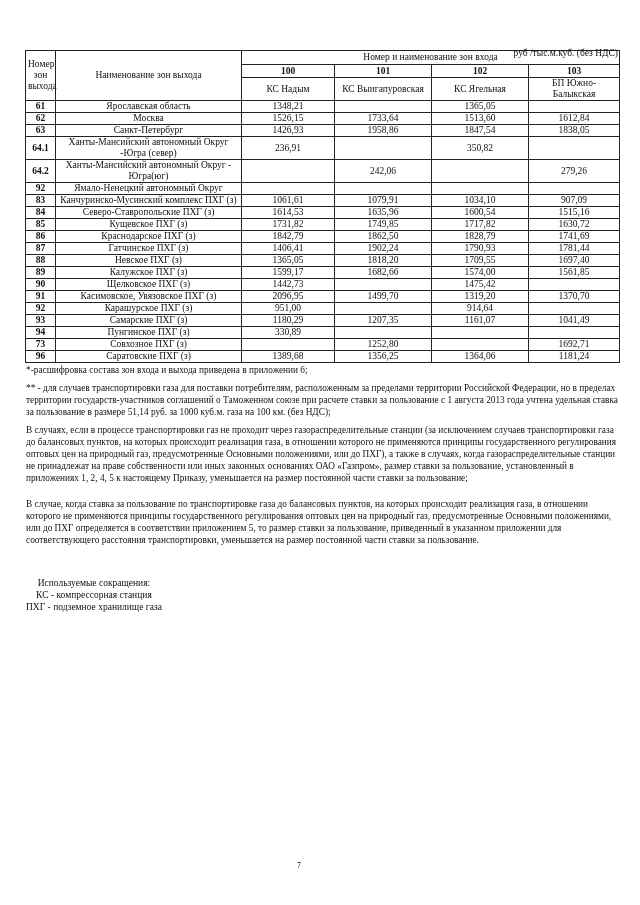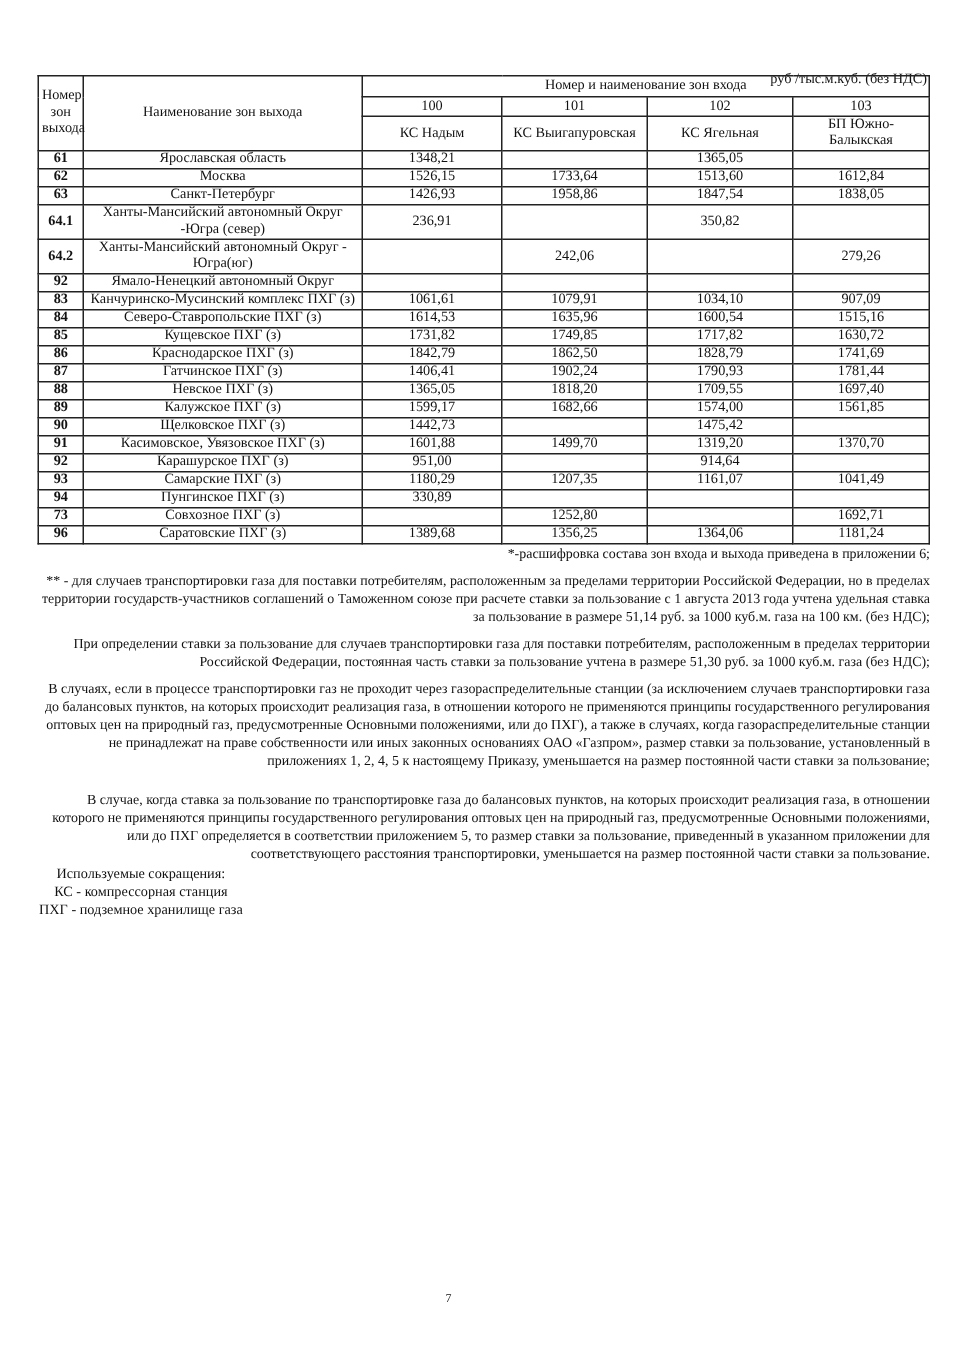--- a/index.html
+++ b/index.html
@@ -3,30 +3,30 @@
 <meta charset="utf-8">
 <style>
   html, body { margin: 0; padding: 0; background: #ffffff; }
   body { width: 640px; height: 905px; position: relative; overflow: hidden;
          font-family: "Liberation Serif", "DejaVu Serif", serif; color: #111; }
   .units { position: absolute; top: 48px; right: 22px; font-size: 9.5px; }
   table.tariff { position: absolute; left: 25px; top: 50px; width: 508px;
                  border-collapse: collapse; font-size: 9.5px; table-layout: fixed; }
   table.tariff td, table.tariff th { border: 1px solid #222; padding: 0 2px;
                  text-align: center; vertical-align: middle; font-weight: normal; line-height: 11px; }
-  table.tariff th.num { font-weight: normal; height: 12px; }
+  table.tariff th.num { font-weight: bold; height: 12px; }
   table.tariff th.hdr-name { height: 15px; }
   table.tariff th.hdr-top { height: 13px; }
   table.tariff td.code { font-weight: bold; font-family: Liberation Serif, serif; }
   table.tariff tr.r td { height: 11px; }
   table.tariff tr.tall td { height: 22px; }
   .col1 { width: 30px; } .col2 { width: 186px; } .col3 { width: 93px; }
   .col4 { width: 97px; } .col5 { width: 97px; } .col6 { width: 91px; }
   .notes { position: absolute; left: 26px; top: 364px; width: 594px; font-size: 9.3px; line-height: 12px; }
-  .notes p { margin: 0 0 6px 0; text-align: right; }
+  .notes p { margin: 0 0 6px 0; text-align: left; }
   .notes p.gap { margin-top: 14px; }
   .abbr { position: absolute; left: 26px; top: 577px; font-size: 9.5px; line-height: 12px; }
   .abbr div { margin: 0; text-align: center; }
   .page-num { position: absolute; left: 297px; top: 861px; font-size: 8px; }
 </style>
 </head>
 <body>
 
 <div class="units">руб /тыс.м.куб. (без НДС)</div>
 
@@ -167,21 +167,21 @@
         <td class="code">90</td>
         <td>Щелковское ПХГ (з)</td>
         <td>1442,73</td>
         <td></td>
         <td>1475,42</td>
         <td></td>
       </tr>
       <tr class="r">
         <td class="code">91</td>
         <td>Касимовское, Увязовское ПХГ (з)</td>
-        <td>1601,88</td>
+        <td>2096,95</td>
         <td>1499,70</td>
         <td>1319,20</td>
         <td>1370,70</td>
       </tr>
       <tr class="r">
         <td class="code">92</td>
         <td>Карашурское ПХГ (з)</td>
         <td>951,00</td>
         <td></td>
         <td>914,64</td>
@@ -218,21 +218,20 @@
         <td>1356,25</td>
         <td>1364,06</td>
         <td>1181,24</td>
       </tr>
     </tbody>
 </table>
 
 <div class="notes">
   <p>*-расшифровка состава зон входа и выхода приведена в приложении 6;</p>
   <p>** - для случаев транспортировки газа для поставки потребителям, расположенным за пределами территории Российской Федерации, но в пределах территории государств-участников соглашений о Таможенном союзе при расчете ставки за пользование с 1 августа 2013 года учтена удельная ставка за пользование в размере 51,14 руб. за 1000 куб.м. газа на 100 км. (без НДС);</p>
-  <p>При определении ставки за пользование для случаев транспортировки газа для поставки потребителям, расположенным в пределах территории Российской Федерации, постоянная часть ставки за пользование учтена в размере 51,30 руб. за 1000 куб.м. газа (без НДС);</p>
   <p>В случаях, если в процессе транспортировки газ не проходит через газораспределительные станции (за исключением случаев транспортировки газа до балансовых пунктов, на которых происходит реализация газа, в отношении которого не применяются принципы государственного регулирования оптовых цен на природный газ, предусмотренные Основными положениями, или до ПХГ), а также в случаях, когда газораспределительные станции не принадлежат на праве собственности или иных законных основаниях ОАО «Газпром», размер ставки за пользование, установленный в приложениях 1, 2, 4, 5 к настоящему Приказу, уменьшается на размер постоянной части ставки за пользование;</p>
   <p class="gap">В случае, когда ставка за пользование по транспортировке газа до балансовых пунктов, на которых происходит реализация газа, в отношении которого не применяются принципы государственного регулирования оптовых цен на природный газ, предусмотренные Основными положениями, или до ПХГ определяется в соответствии приложением 5, то размер ставки за пользование, приведенный в указанном приложении для соответствующего расстояния транспортировки, уменьшается на размер постоянной части ставки за пользование.</p>
 </div>
 
 <div class="abbr">
   <div>Используемые сокращения:</div>
   <div>КС - компрессорная станция</div>
   <div>ПХГ - подземное хранилище газа</div>
 </div>
 

